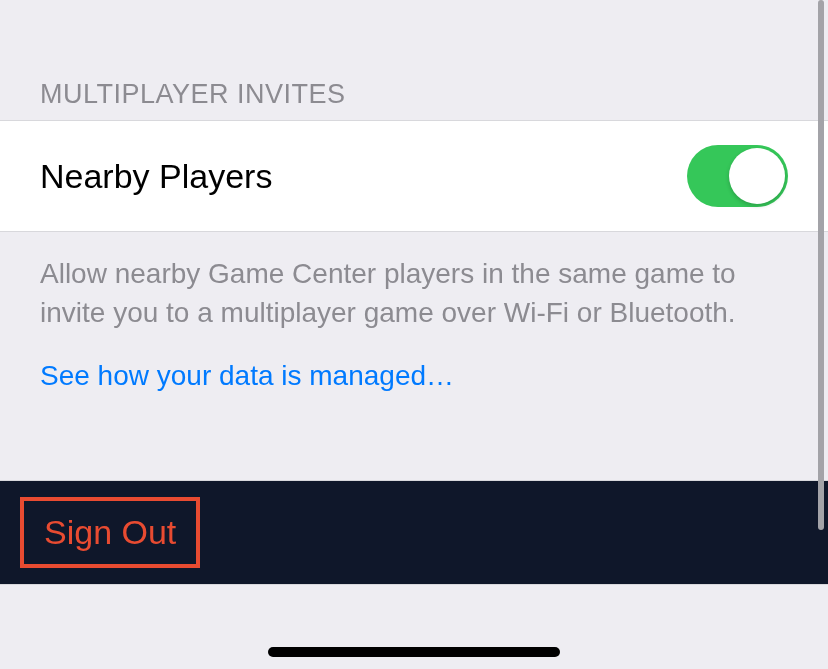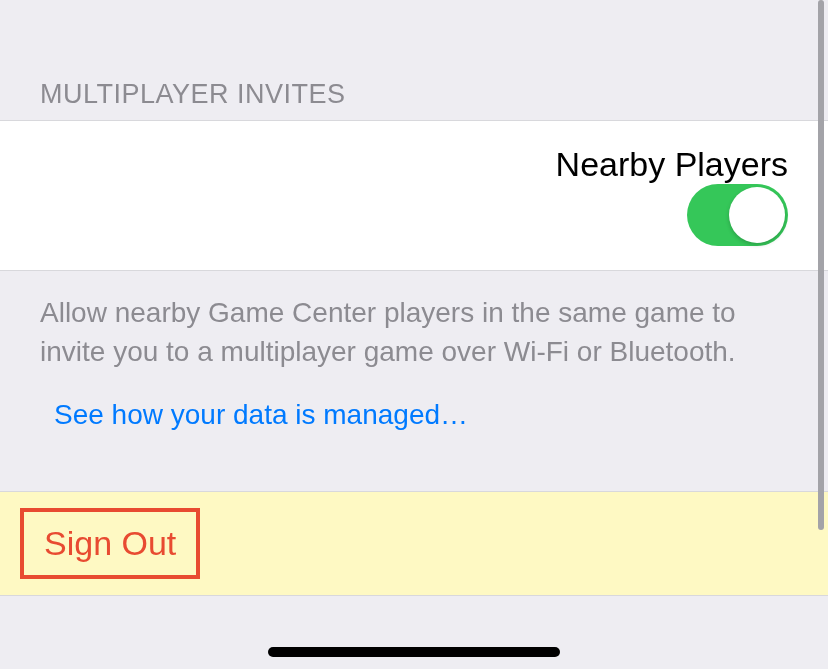--- a/index.html
+++ b/index.html
@@ -21,23 +21,22 @@
       font-size: 27px;
       letter-spacing: 0.5px;
       font-weight: 400;
     }
     .row {
       background: #ffffff;
       border-top: 1px solid #d8d8dc;
       border-bottom: 1px solid #d8d8dc;
       padding: 24px 40px;
       display: flex;
-      align-items: flex-end;
+      align-items: center;
       justify-content: space-between;
-      flex-direction: column;
     }
     .row-label {
       font-size: 34px;
       color: #000000;
       font-weight: 400;
     }
     .toggle {
       width: 101px;
       height: 62px;
       background: #35c759;
@@ -59,25 +58,24 @@
       padding: 22px 40px 0 40px;
       color: #8c8b91;
       font-size: 28px;
       line-height: 1.4;
     }
     .link-text {
       padding: 28px 40px 0 40px;
       color: #007aff;
       font-size: 28px;
       cursor: pointer;
-      margin-left: 14px;
     }
     .sign-out-section {
-      margin-top: 60px;
-      background: #fef9c3;
+      margin-top: 88px;
+      background: #0f172a;
       border-top: 1px solid #d8d8dc;
       border-bottom: 1px solid #d8d8dc;
       padding: 16px 0 16px 20px;
       position: relative;
     }
     .sign-out-highlight {
       display: inline-block;
       border: 4px solid #e84b31;
       padding: 12px 20px;
     }

